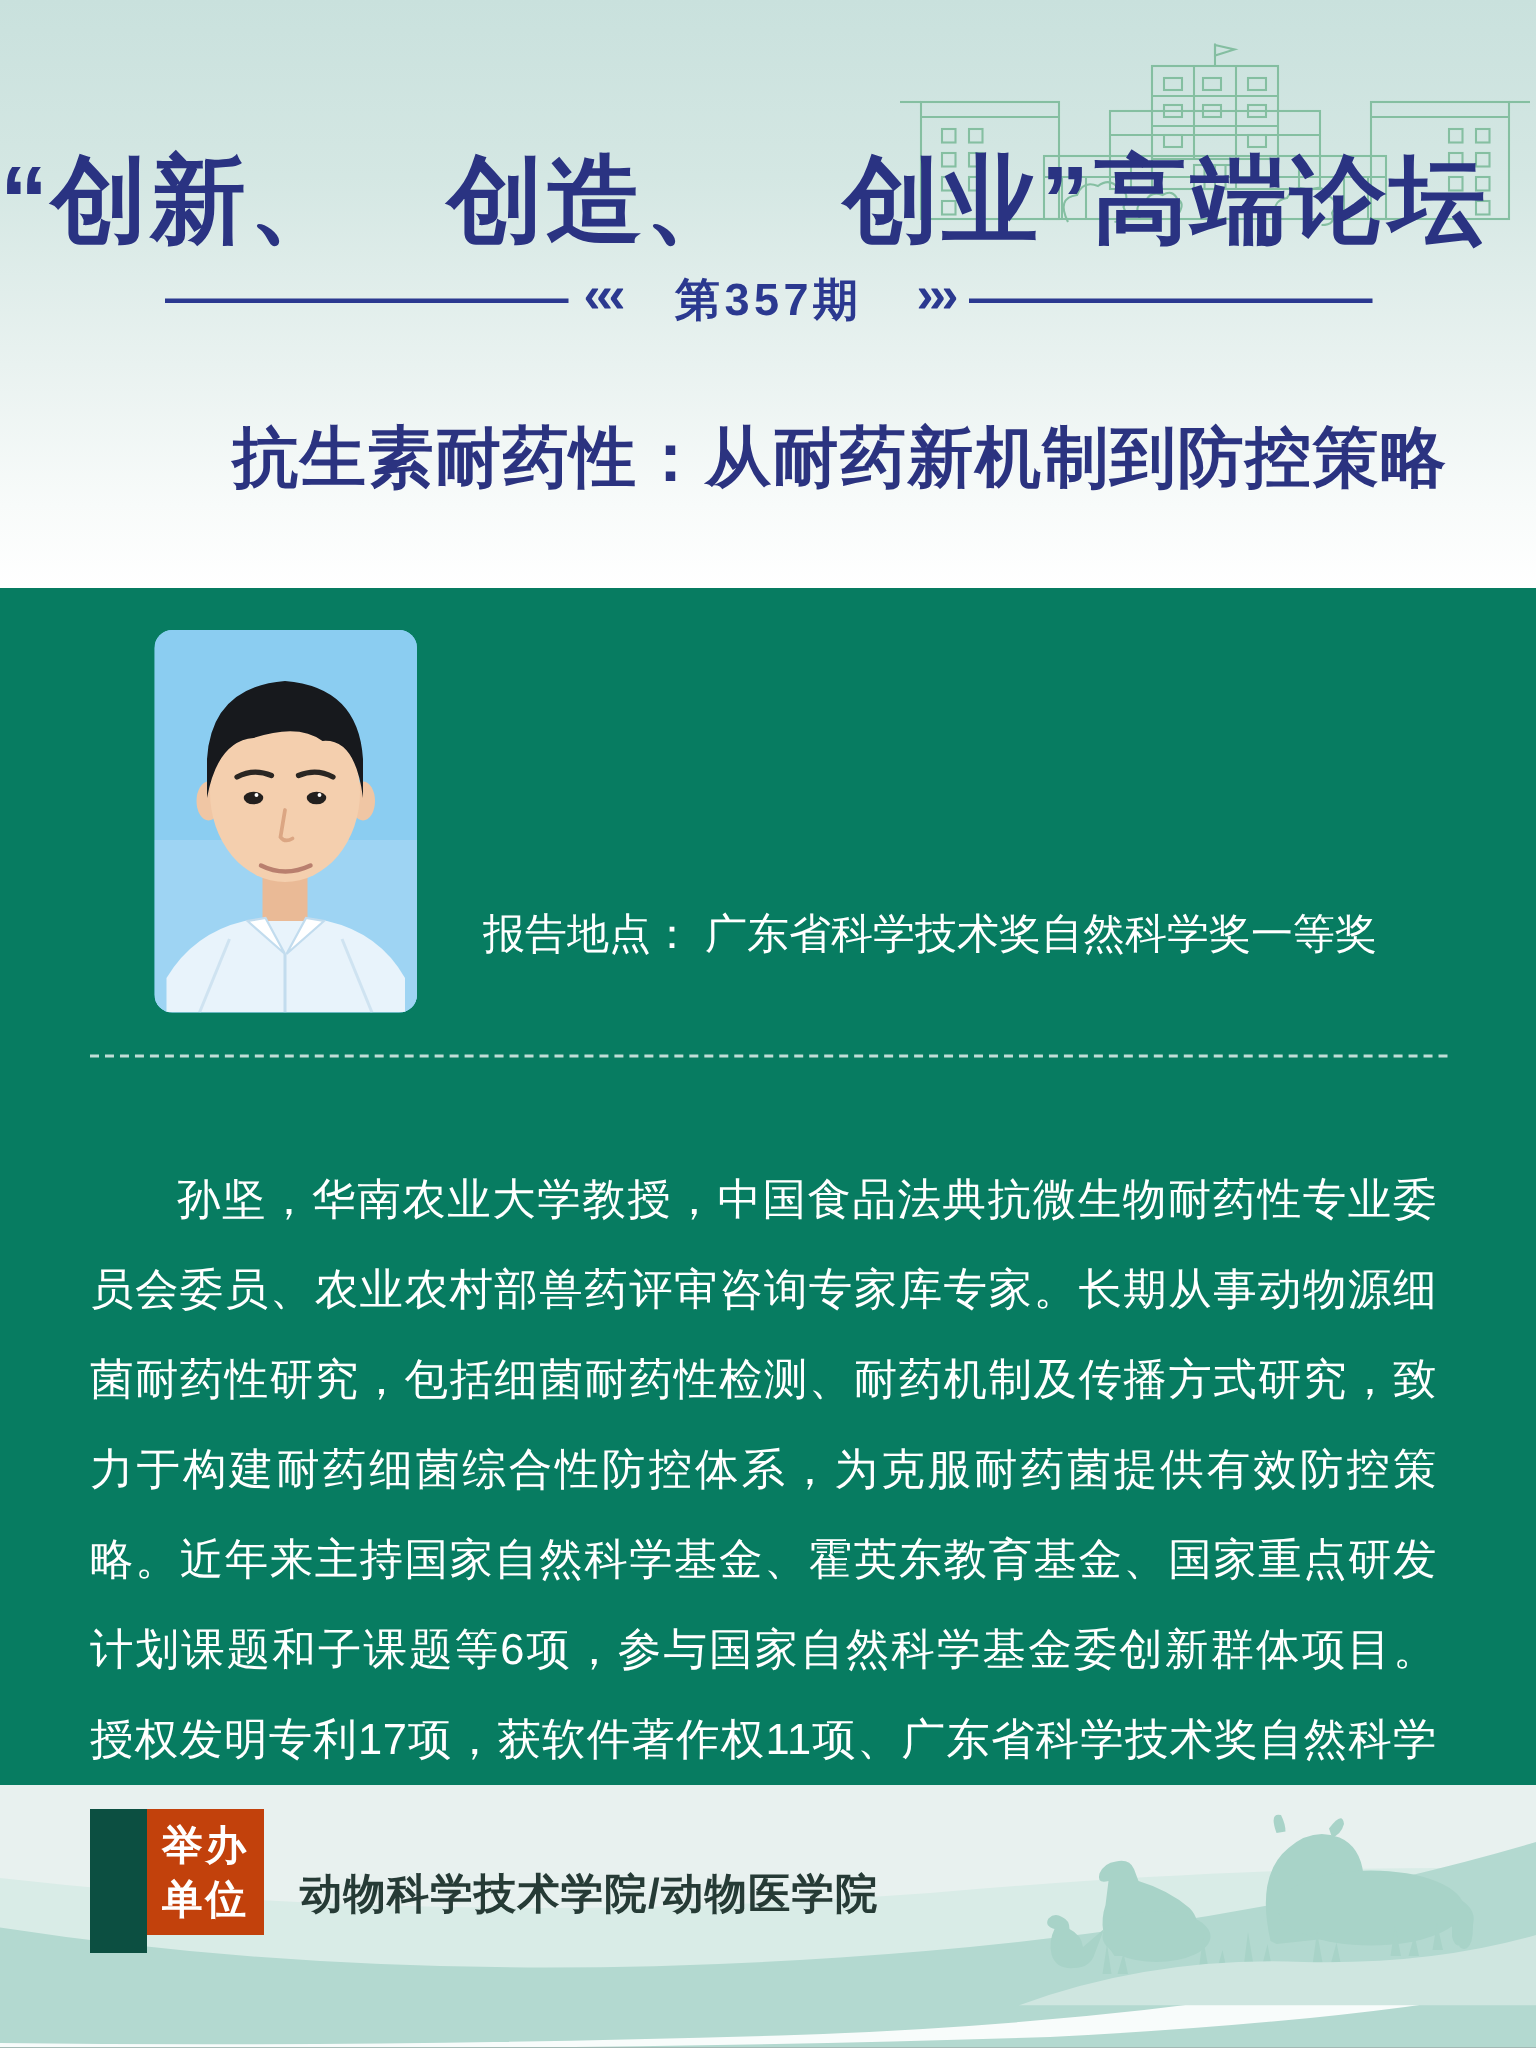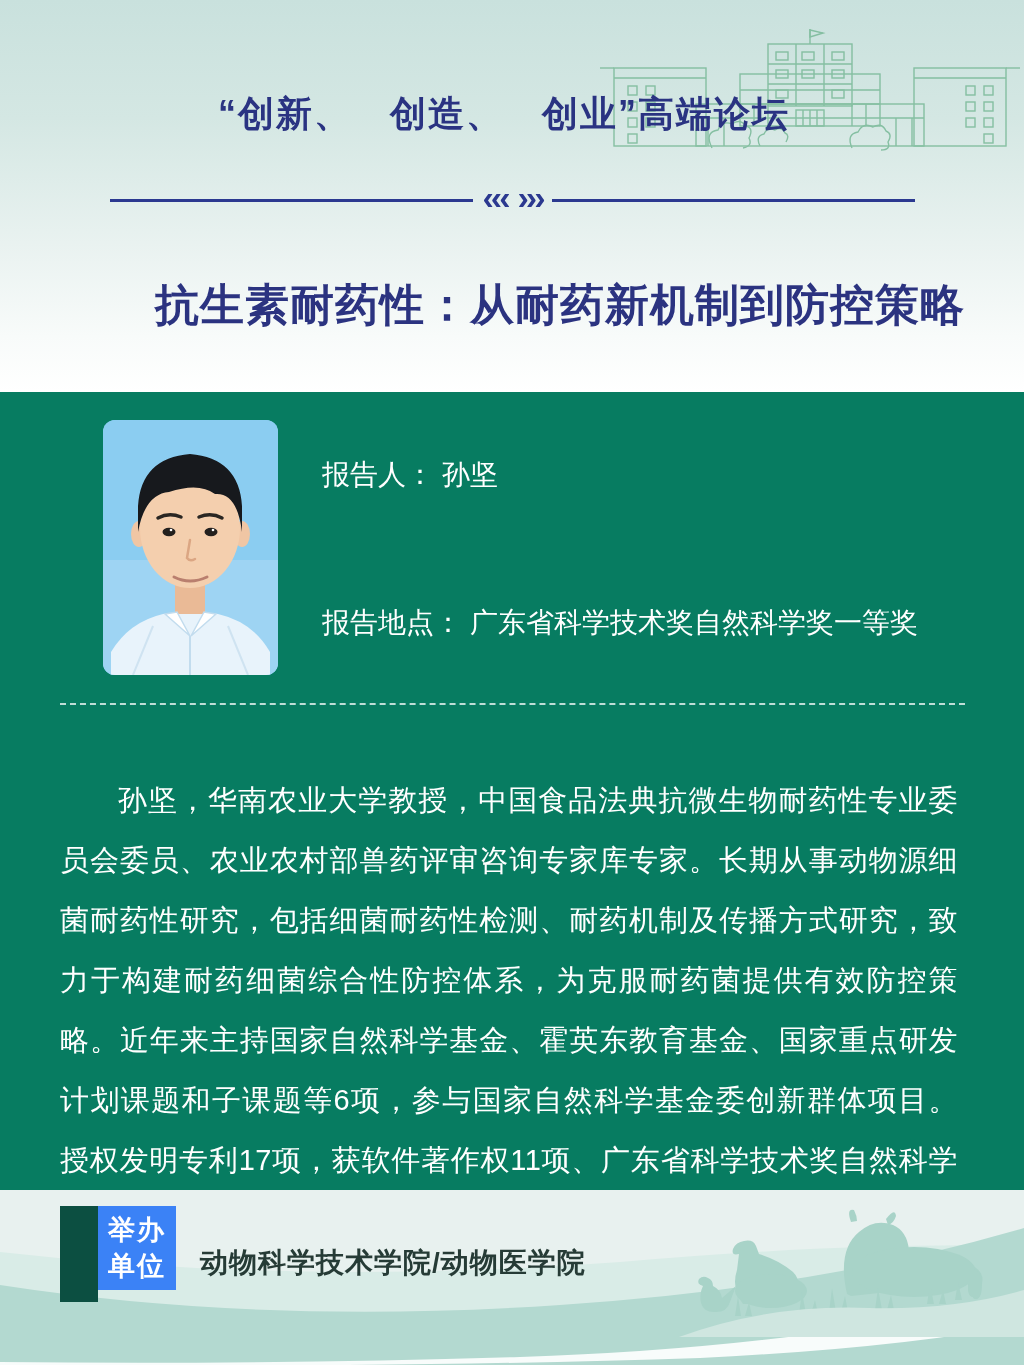--- a/index.html
+++ b/index.html
@@ -8,22 +8,22 @@
     overflow:hidden;background:#fff;
     font-family:"Liberation Sans","DejaVu Sans",sans-serif;
   }
   
   .top-section{
     position:absolute;left:0;top:0;width:1024px;height:392px;
     background:linear-gradient(180deg,#c9e1dd 0%,#d4e7e3 30%,#e9f2f0 62%,#f8fbfa 86%,#ffffff 100%);
   }
   .building{position:absolute;left:600px;top:26px;width:420px;height:160px;opacity:.9;}
   .forum-title{
-    position:absolute;left:0;top:90px;width:1008px;text-align:center;
-    font-size:36px;font-weight:bold;color:#2a3382;letter-spacing:2px;z-index:3;
+    position:absolute;left:0;top:90px;width:1008px;text-align:left;
+    font-size:64px;font-weight:bold;color:#2a3382;letter-spacing:2px;z-index:3;
     white-space:nowrap;
   }
   .issue-row{
     position:absolute;left:110px;top:181px;width:805px;height:38px;z-index:3;
     display:flex;align-items:center;gap:10px;color:#2b3990;
   }
   .issue-line{flex:1;height:0;border-top:3px solid #2b3990;}
   .chevrons{font-size:34px;font-weight:bold;letter-spacing:-3px;line-height:30px;margin-top:-6px;}
   .issue-text{font-size:30px;font-weight:bold;letter-spacing:3px;padding:0 26px;}
   .lecture-title{
@@ -60,21 +60,21 @@
   
   .bottom-section{
     position:absolute;left:0;top:1190px;width:1024px;height:175px;
     background:#e8f1ef;overflow:hidden;
   }
   .waves{position:absolute;left:0;top:0;width:1024px;height:175px;}
   .animals{position:absolute;right:0;top:2px;width:345px;height:145px;}
   .organizer-badge{position:absolute;left:60px;top:16px;display:flex;align-items:flex-start;z-index:4;}
   .badge-accent{width:38px;height:96px;background:#0c4f41;}
   .badge-box{
-    width:78px;height:84px;background:#3b82f6;color:#fff;
+    width:78px;height:84px;background:#c2410c;color:#fff;
     display:flex;flex-direction:column;align-items:center;justify-content:center;
     font-size:27px;font-weight:bold;letter-spacing:2px;line-height:36px;
   }
   .organizer-name{
     position:absolute;left:200px;top:42px;z-index:4;
     font-size:28px;font-weight:bold;color:#263b36;letter-spacing:1px;white-space:nowrap;margin-top:12px;
   }
 </style>
 </head>
 <body>
@@ -146,20 +146,21 @@
       <path d="M112,122 q-8,-16 6,-18 q4,-10 14,-6 q8,-6 14,2 q8,2 3,12 q4,8 -6,10"></path>
       <path d="M252,122 q-6,-14 6,-16 q5,-10 15,-5 q9,-5 13,4 q7,3 2,11 q3,8 -7,8"></path>
       <path d="M160,120 q-5,-10 4,-12 q3,-7 11,-4 q7,-4 10,3 q5,2 1,9"></path>
     </svg>
 
     <div class="forum-title">“创新、　创造、　创业”高端论坛</div>
 
     <div class="issue-row">
       <div class="issue-line"></div>
       <span class="chevrons">‹‹‹</span>
+      <span class="issue-text">第357期</span>
       <span class="chevrons">›››</span>
       <div class="issue-line"></div>
     </div>
 
     <div class="lecture-title">抗生素耐药性：从耐药新机制到防控策略</div>
   </div>
 
   <div class="green-section">
 
     <div class="photo">
@@ -191,23 +192,20 @@
         <ellipse cx="108" cy="112" rx="6.5" ry="4.2" fill="#23201e"></ellipse>
         <circle cx="68" cy="110" r="1.3" fill="#fff"></circle>
         <circle cx="110" cy="110" r="1.3" fill="#fff"></circle>
 
         <path d="M87,120 L84,138 Q87,142 92,139" stroke="#dba683" stroke-width="2.5" fill="none" stroke-linecap="round"></path>
 
         <path d="M71,157 Q87,165 104,157" stroke="#b97f6e" stroke-width="3" fill="none" stroke-linecap="round"></path>
       </svg>
     </div>
 
-    <div class="info-row row-speaker">
-      <span>报告人：</span><span class="value">孙坚</span>
-    </div>
     <div class="info-row row-venue">
       <span>报告地点：</span><span class="value">广东省科学技术奖自然科学奖一等奖</span>
     </div>
 
     <div class="dashed-divider"></div>
 
     <div class="bio-text">孙坚，华南农业大学教授，中国食品法典抗微生物耐药性专业委员会委员、农业农村部兽药评审咨询专家库专家。长期从事动物源细菌耐药性研究，包括细菌耐药性检测、耐药机制及传播方式研究，致力于构建耐药细菌综合性防控体系，为克服耐药菌提供有效防控策略。近年来主持国家自然科学基金、霍英东教育基金、国家重点研发计划课题和子课题等6项，参与国家自然科学基金委创新群体项目。授权发明专利17项，获软件著作权11项、广东省科学技术奖自然科学奖一等奖。</div>
   </div>
 
   <div class="bottom-section">

